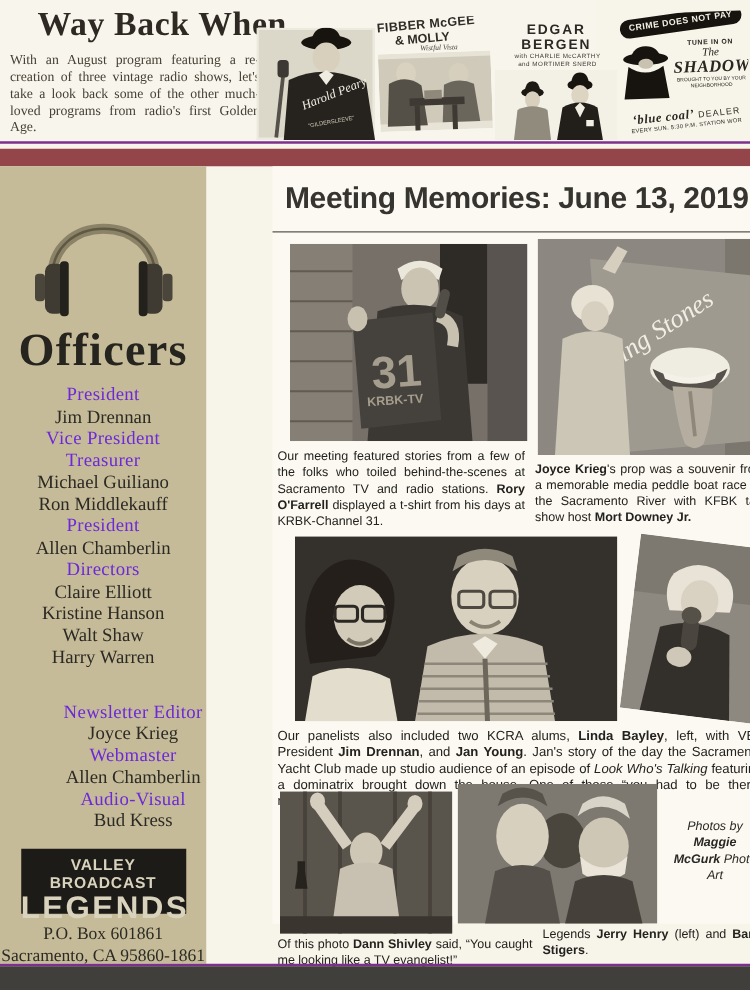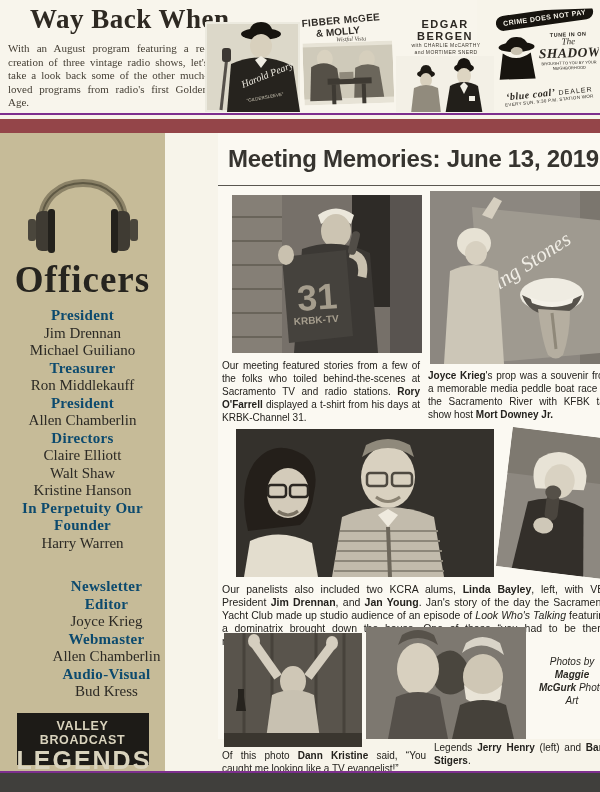--- a/index.html
+++ b/index.html
@@ -52,21 +52,21 @@
   .maroon-bar { position:absolute; left:0; top:119px; width:600px; height:14px; background:#944549; }
   .purple-line-bottom { position:absolute; left:0; top:771px; width:600px; height:2px; background:#7d2f8e; }
   .bottom-bar { position:absolute; left:0; top:773px; width:600px; height:19px; background:#403f3c; }
 
   
   .sidebar { position:absolute; left:0; top:133px; width:165px; height:638px;
              background:#c6bb98; text-align:center; color:#23211c; }
   .headphones-wrap { margin-top:14px; }
   .officers-title { font-size:37px; font-weight:bold; letter-spacing:1px; color:#26241f; line-height:38px; }
   .roster { margin-top:8px; font-size:15px; line-height:17.5px; color:#2c2a25; }
-  .roster .line.b { font-weight:bold; color:#0c4a6e; letter-spacing:.3px; }
+  .roster .line.b { font-weight:normal; color:#6d28d9; letter-spacing:.3px; }
   .roster-2 { margin-top:26px;margin-left:48px; }
   .vbl-logo { margin:12px auto 0; width:132px; height:52px; background:#1d1b17; color:#d9d3bd;
               font-family:"Liberation Sans", sans-serif; padding-top:6px; }
   .vbl-l1 { font-size:12.5px; font-weight:bold; letter-spacing:.6px; }
   .vbl-l2 { font-size:25px; font-weight:bold; letter-spacing:2px; line-height:26px; }
   .address { margin-top:8px; font-size:14px; line-height:18px; color:#2c2a24; }
 
   
   .main { position:absolute; left:218px; top:133px; width:394px; height:606px; background:#fbf9f2; }
   .main-heading { position:absolute; left:10px; top:12px; width:380px;
@@ -191,30 +191,30 @@
       <rect x="40" y="62" width="7" height="44" rx="3" fill="#23211c"></rect>
       <rect x="122" y="72" width="8" height="22" rx="3" fill="#4a463c"></rect>
       <rect x="106" y="64" width="16" height="40" rx="6" fill="#3f3b33"></rect>
       <rect x="103" y="62" width="7" height="44" rx="3" fill="#23211c"></rect>
     </svg>
   </div>
   <div class="officers-title">Officers</div>
   <div class="roster">
       <div class="line b">President</div>
       <div class="line">Jim Drennan</div>
+      <div class="line b">Vice  President</div>
+      <div class="line b">Treasurer</div>
       <div class="line">Michael Guiliano</div>
-      <div class="line b">Treasurer</div>
       <div class="line">Ron Middlekauff</div>
       <div class="line b">President</div>
       <div class="line">Allen Chamberlin</div>
       <div class="line b">Directors</div>
       <div class="line">Claire Elliott</div>
+      <div class="line">Kristine Hanson</div>
       <div class="line">Walt Shaw</div>
-      <div class="line">Kristine Hanson</div>
-      <div class="line b">In Perpetuity Our Founder</div>
       <div class="line">Harry Warren</div>
     </div>
   <div class="roster roster-2">
       <div class="line b">Newsletter Editor</div>
       <div class="line">Joyce Krieg</div>
       <div class="line b">Webmaster</div>
       <div class="line">Allen Chamberlin</div>
       <div class="line b">Audio-Visual</div>
       <div class="line">Bud Kress</div>
     </div>
@@ -349,18 +349,18 @@
       <ellipse cx="52" cy="42" rx="21" ry="26" fill="#d8d0bf"></ellipse>
       <path d="M30 70 q22 -10 44 0 l8 42 H22 z" fill="#55504a"></path>
       <path d="M96 26 q20 -16 42 2 l-4 -12 q-18 -12 -34 0 z" fill="#d9d4c8"></path>
       <ellipse cx="117" cy="50" rx="20" ry="23" fill="#cfc7b5"></ellipse>
       <path d="M98 58 q19 18 38 0 l-2 14 q-17 12 -34 0 z" fill="#e9e4d7"></path>
       <path d="M94 78 q23 -10 46 0 l8 34 H86 z" fill="#45413a"></path>
     </svg>
   </div>
 
   <div class="photos-by"><span class="it">Photos by </span><b class="it">Maggie McGurk </b><span class="it">Photo Art</span></div>
-  <div class="caption cap-dann"><span>Of this photo </span><b>Dann Kristine</b><span> said, “You caught me looking like a TV evangelist!”</span></div>
+  <div class="caption cap-dann"><span>Of this photo </span><b>Dann Shivley</b><span> said, “You caught me looking like a TV evangelist!”</span></div>
   <div class="caption cap-legends"><span>Legends </span><b>Jerry Henry</b><span> (left) and </span><b>Barry Stigers</b><span>.</span></div>
 </main>
 
 <div class="purple-line-bottom"></div>
 <div class="bottom-bar"></div>
 
 </body></html>

